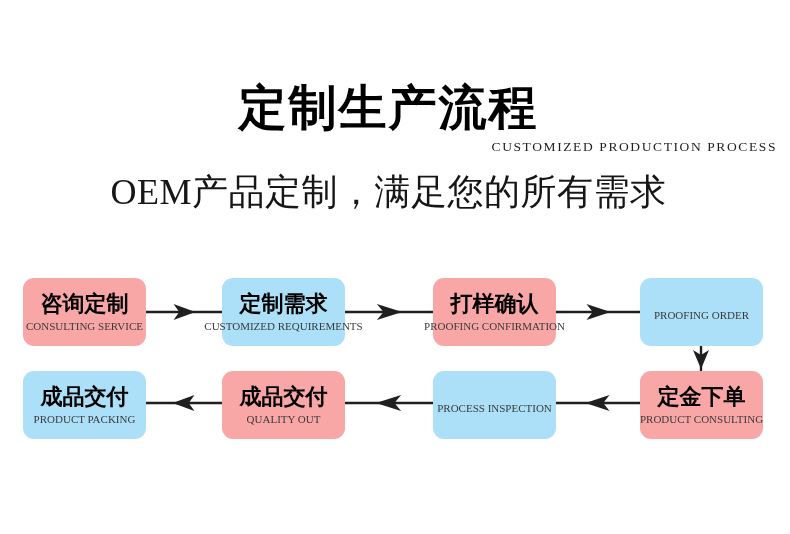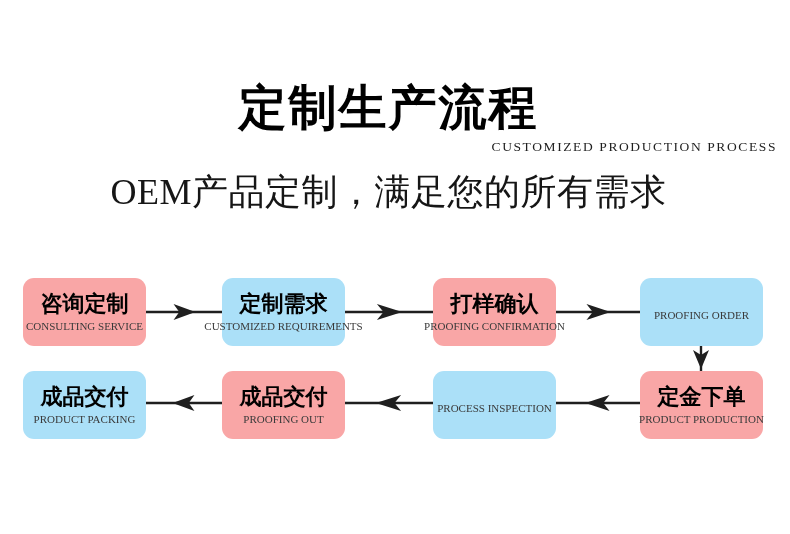--- a/index.html
+++ b/index.html
@@ -125,28 +125,28 @@
     <div class="box blue r1 c2">
       <div class="zh">定制需求</div>
       <div class="en">CUSTOMIZED REQUIREMENTS</div>
     </div>
     <div class="box blue r1 c4">
       <div class="en">PROOFING ORDER</div>
     </div>
 
     <div class="box pink r2 c4">
       <div class="zh">定金下单</div>
-      <div class="en">PRODUCT PRODUCTION</div>
+      <div class="en">PRODUCT CONSULTING</div>
     </div>
     <div class="box blue r2 c3">
       <div class="en">PROCESS INSPECTION</div>
     </div>
     <div class="box pink r2 c2">
       <div class="zh">成品交付</div>
-      <div class="en">PROOFING OUT</div>
+      <div class="en">QUALITY OUT</div>
     </div>
     <div class="box blue r2 c1">
       <div class="zh">成品交付</div>
       <div class="en">PRODUCT PACKING</div>
     </div>
 
     <svg class="arrow ar-1" viewBox="0 0 80 18" preserveAspectRatio="none">
       <line x1="0" y1="9" x2="80" y2="9"></line>
       <path d="M29 1 L52 9 L29 17 L35 9 Z"></path>
     </svg>

